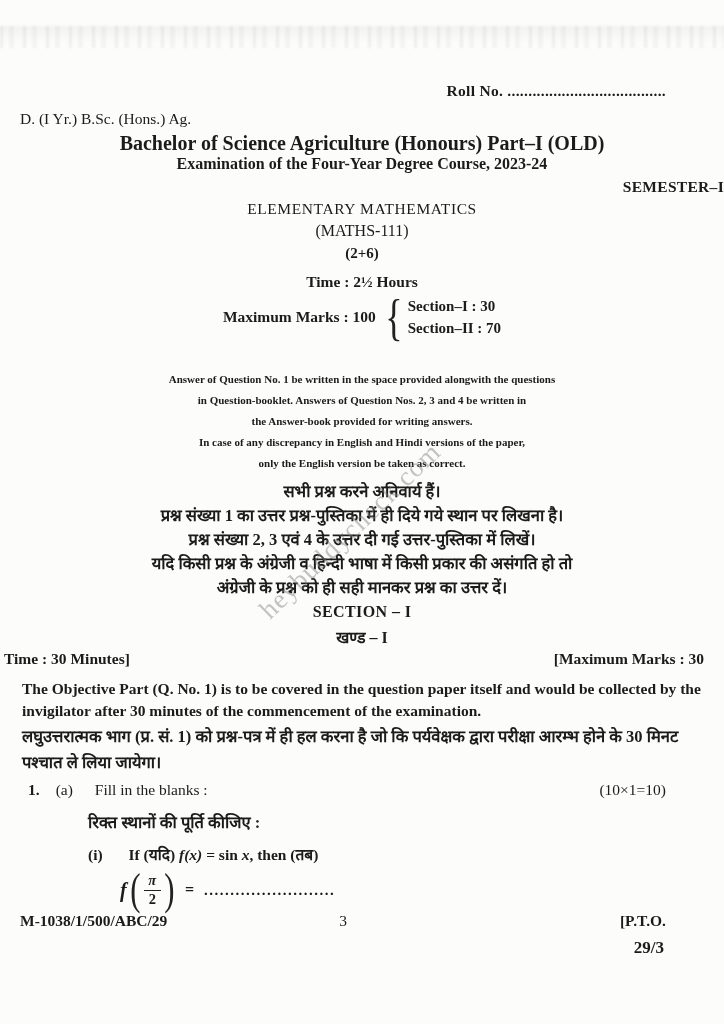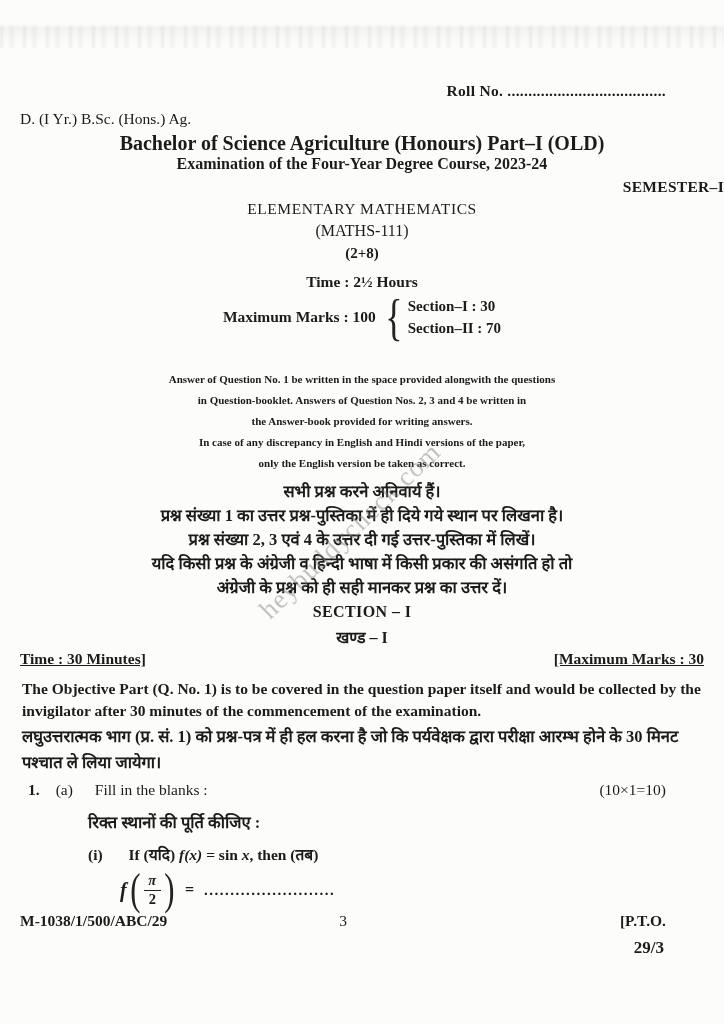--- a/index.html
+++ b/index.html
@@ -40,21 +40,21 @@
   .splitcol{display:flex;flex-direction:column;text-align:left;margin-left:2px;}
   .splitcol span{font-size:15px;font-weight:700;line-height:22px;}
   .attempt{top:351px;font-size:15.5px;font-weight:700;}
   .attempt .it{font-style:italic;}
   .eng0{top:373px;} .eng1{top:394px;} .eng2{top:415px;} .eng3{top:436px;} .eng4{top:457px;}
   .engline{font-size:11px;font-weight:600;}
   .hin0{top:479px;} .hin1{top:503px;} .hin2{top:527px;} .hin3{top:551px;} .hin4{top:575px;}
   .hinline{font-size:16.5px;font-weight:600;}
   .sec-en{top:603px;font-size:16px;letter-spacing:.4px;}
   .sec-hi{top:626px;font-size:16px;}
-  .tm-row{top:650px;position:absolute;left:20px;right:20px;width:auto;display:flex;justify-content:space-between;font-size:15.5px;font-weight:700;text-decoration:underline;}
+  .tm-row{top:650px;position:absolute;left:4px;right:20px;width:auto;display:flex;justify-content:space-between;font-size:15.5px;font-weight:700;}
   .objpara{top:678px;position:absolute;left:22px;right:20px;width:auto;font-size:15.5px;line-height:22px;text-align:left;font-weight:700;}
   .hinpara{top:724px;position:absolute;left:22px;right:20px;width:auto;font-size:16.5px;line-height:26px;text-align:left;font-weight:600;}
   .q1row{top:781px;position:absolute;left:28px;right:58px;width:auto;display:flex;font-size:15.5px;text-align:left;}
   .q1row .qnum{font-weight:700;margin-right:16px;}
   .q1row .qpart{margin-right:22px;}
   .q1row .qmarks{margin-left:auto;}
   .q1hi{top:810px;position:absolute;left:88px;font-size:16.5px;text-align:left;width:auto;font-weight:600;}
   .subi{top:843px;position:absolute;left:88px;font-size:15.5px;text-align:left;width:auto;font-weight:600;}
   .subi .lbl{margin-right:22px;}
   .subi .it{font-style:italic;}
@@ -92,21 +92,21 @@
     <span>......................................</span>
   </div>
 
   <div class="course">D. (I Yr.) B.Sc. (Hons.) Ag.</div>
 
   <div class="abs center bold t1">Bachelor of Science Agriculture (Honours) Part–I (OLD)</div>
   <div class="abs center bold t2">Examination of the Four-Year Degree Course, 2023-24</div>
   <div class="abs center bold sem">SEMESTER–I</div>
   <div class="abs center subj">ELEMENTARY MATHEMATICS</div>
   <div class="abs center pcode">(MATHS-111)</div>
-  <div class="abs center bold cred">(2+8)</div>
+  <div class="abs center bold cred">(2+6)</div>
 
   <div class="abs center bold timeline">Time : 2½ Hours</div>
 
   <div class="abs marksrow">
     <span class="mm">Maximum Marks : 100</span>
     <span class="brace">{</span>
     <span class="splitcol">
       <span>Section–I : 30</span>
       <span>Section–II : 70</span>
     </span>

